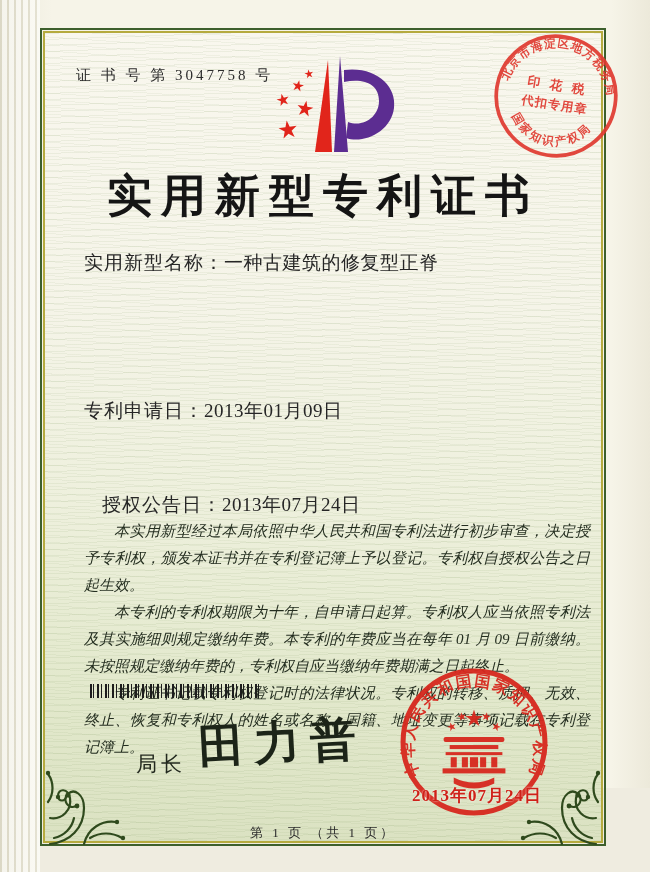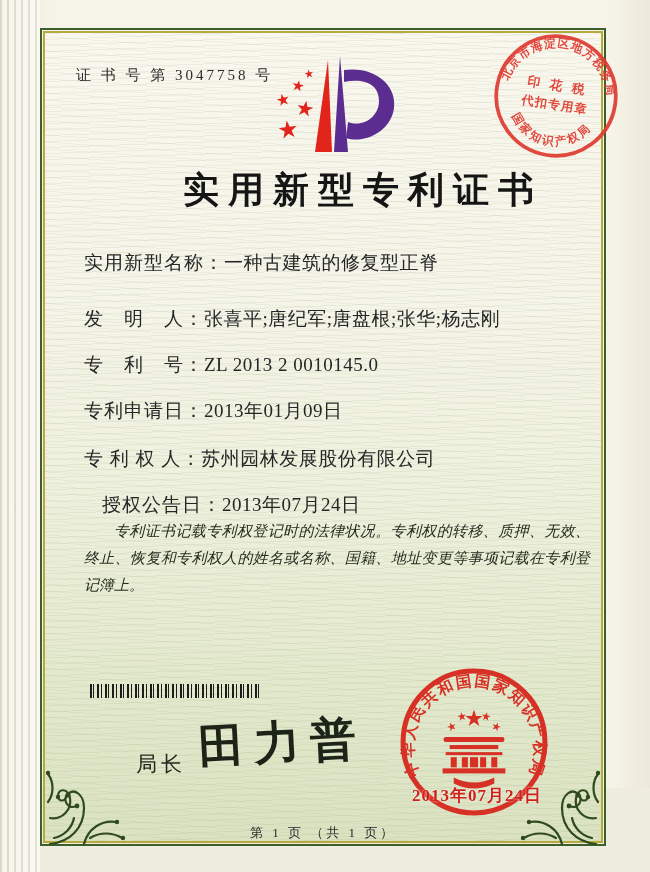--- a/index.html
+++ b/index.html
@@ -38,23 +38,23 @@
   .cert-no{
     position:absolute;left:76px;top:66px;
     font-size:15px;letter-spacing:3px;color:#2b2b2b;
   }
   .logo{position:absolute;left:252px;top:54px;width:145px;height:112px;}
   .tax-stamp{
     position:absolute;left:492px;top:32px;width:128px;height:128px;
     transform:rotate(9deg);opacity:.92;
   }
   .title{
-    position:absolute;left:48px;top:166px;width:566px;
-    text-align:center;font-size:36px;font-weight:700;
-    letter-spacing:9px;color:#151515;padding-left:32px;
+    position:absolute;left:40px;top:166px;width:566px;
+    text-align:center;font-size:45px;font-weight:700;
+    letter-spacing:9px;color:#151515;
   }
   .field{
     position:absolute;left:84px;font-size:19px;color:#262626;
     white-space:nowrap;letter-spacing:.5px;
   }
   .field .lbl{letter-spacing:1px;}
   .f-name{top:250px;}
   .f-inventor{top:306px;}
   .f-patno{top:352px;}
   .f-filing{top:398px;text-align:center;}
@@ -146,37 +146,30 @@
     </text>
     <text x="60" y="54" text-anchor="middle" fill="#e03a30" font-size="12" font-weight="bold" letter-spacing="3">印 花 税</text>
     <text x="60" y="72" text-anchor="middle" fill="#e03a30" font-size="11.5" font-weight="bold" letter-spacing="1">代扣专用章</text>
   </svg>
 
   <div class="title">实用新型专利证书</div>
 
   <div class="field f-name">
     <span class="lbl">实用新型名称：</span><span>一种古建筑的修复型正脊</span>
   </div>
-  <div class="field f-inventor">
-    <span class="lbl">发　明　人：</span><span>张喜平;唐纪军;唐盘根;张华;杨志刚</span>
-  </div>
-  <div class="field f-patno">
-    <span class="lbl">专　利　号：</span><span>ZL 2013 2 0010145.0</span>
-  </div>
   <div class="field f-filing">
     <span class="lbl">专利申请日：</span><span>2013年01月09日</span>
   </div>
-  <div class="field f-patentee">
-    <span class="lbl">专 利 权 人：</span><span>苏州园林发展股份有限公司</span>
-  </div>
   <div class="field f-grant">
     <span class="lbl">授权公告日：</span><span>2013年07月24日</span>
   </div>
 
   <div class="paragraphs">
+    <p>本实用新型经过本局依照中华人民共和国专利法进行初步审查，决定授予专利权，颁发本证书并在专利登记簿上予以登记。专利权自授权公告之日起生效。</p>
+    <p>本专利的专利权期限为十年，自申请日起算。专利权人应当依照专利法及其实施细则规定缴纳年费。本专利的年费应当在每年 01 月 09 日前缴纳。未按照规定缴纳年费的，专利权自应当缴纳年费期满之日起终止。</p>
     <p>专利证书记载专利权登记时的法律状况。专利权的转移、质押、无效、终止、恢复和专利权人的姓名或名称、国籍、地址变更等事项记载在专利登记簿上。</p>
   </div>
 
   <div class="barcode"></div>
 
   <div class="director">局长</div>
   <div class="signature">田力普</div>
 
   <svg class="seal" viewBox="0 0 150 150">
     <defs>

